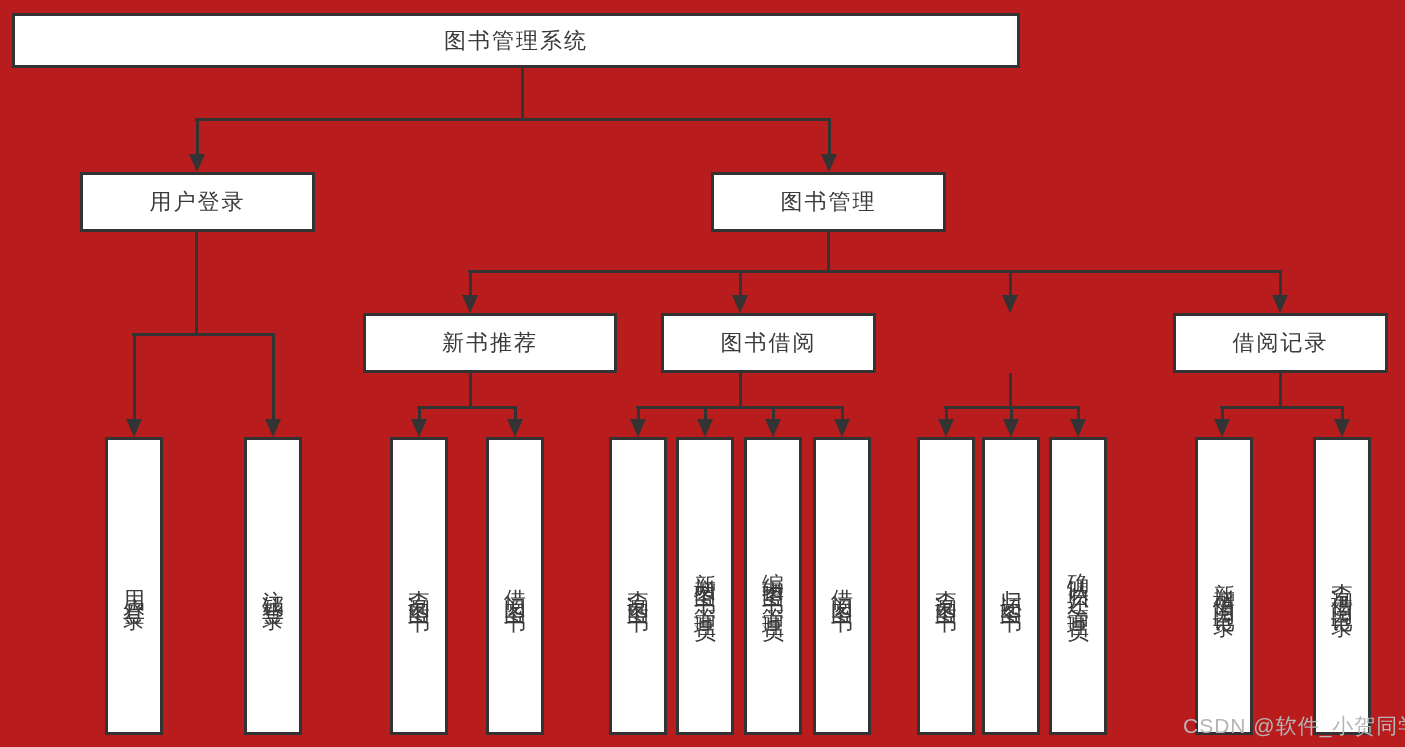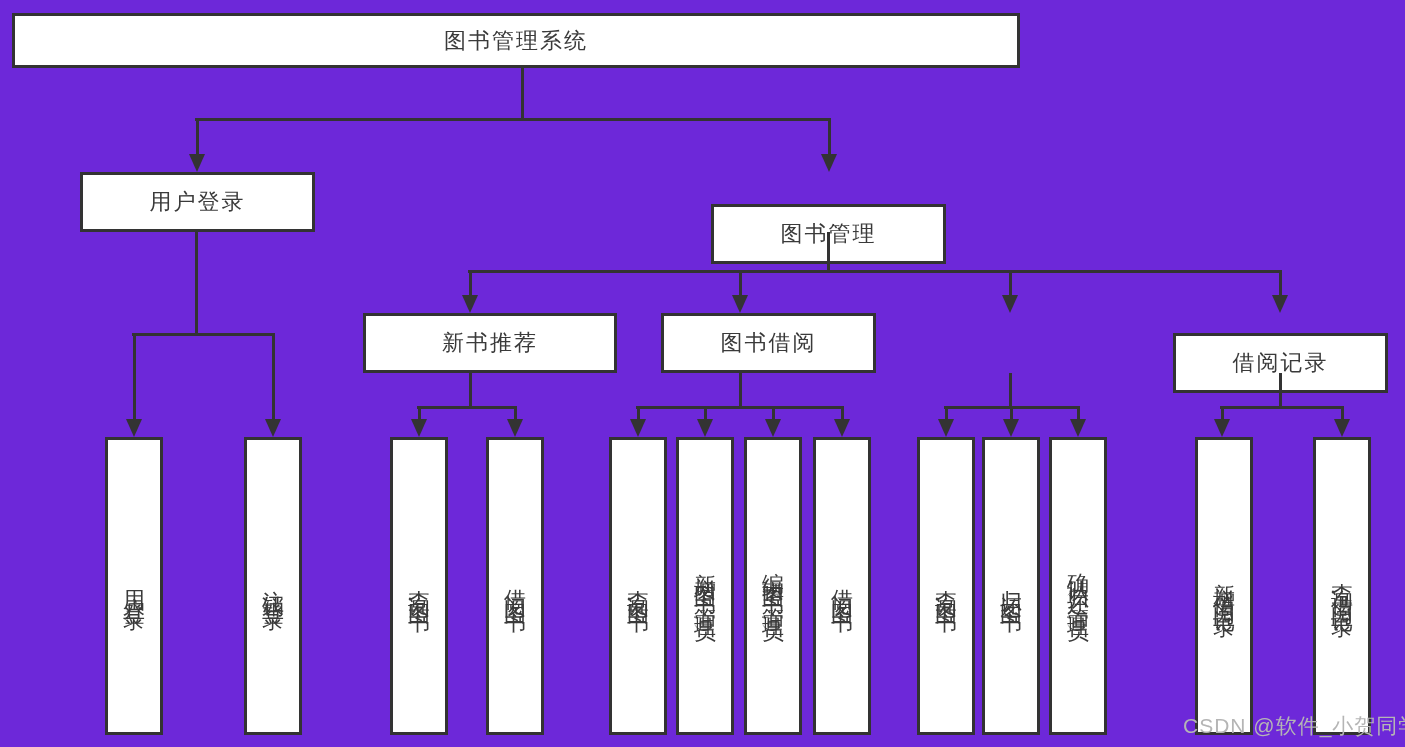--- a/index.html
+++ b/index.html
@@ -1,17 +1,17 @@
 <!DOCTYPE html>
 <html><head>
 <meta charset="utf-8">
 <style>
   html,body{margin:0;padding:0;background:#ffffff;}
   body{font-family:"Liberation Sans","DejaVu Sans",sans-serif;}
-  .canvas{position:relative;width:1405px;height:747px;background:#6d28d9;overflow:hidden;}
+  .canvas{position:relative;width:1405px;height:747px;background:#b91c1c;overflow:hidden;}
 
   
   .node{
     position:absolute;box-sizing:border-box;
     border:3px solid #333333;background:#ffffff;
     display:flex;align-items:center;justify-content:center;
     color:#3a3a3a;font-size:22px;letter-spacing:2px;
   }
   .vnode{
     position:absolute;box-sizing:border-box;
@@ -46,21 +46,21 @@
   <div class="arrow" style="left:189px;top:119px;height:53px;">
       <span class="shaft"></span>
       <span class="head"></span>
     </div>
   <div class="arrow" style="left:821px;top:119px;height:53px;">
       <span class="shaft"></span>
       <span class="head"></span>
     </div>
 
   <div class="node" style="left:80px;top:172px;width:235px;height:60px;">用户登录</div>
-  <div class="node" style="left:711px;top:172px;width:235px;height:60px;margin-top:32px;">图书管理</div>
+  <div class="node" style="left:711px;top:172px;width:235px;height:60px;">图书管理</div>
 
   <div class="line" style="left:195px;top:232px;width:3px;height:103px;"></div>
   <div class="line" style="left:132px;top:333px;width:143px;height:3px;"></div>
   <div class="arrow" style="left:126px;top:334px;height:103px;">
       <span class="shaft"></span>
       <span class="head"></span>
     </div>
   <div class="arrow" style="left:265px;top:334px;height:103px;">
       <span class="shaft"></span>
       <span class="head"></span>
@@ -80,21 +80,21 @@
       <span class="shaft"></span>
       <span class="head"></span>
     </div>
   <div class="arrow" style="left:1272px;top:271px;height:42px;">
       <span class="shaft"></span>
       <span class="head"></span>
     </div>
 
   <div class="node" style="left:363px;top:313px;width:254px;height:60px;">新书推荐</div>
   <div class="node" style="left:661px;top:313px;width:215px;height:60px;">图书借阅</div>
-  <div class="node" style="left:1173px;top:313px;width:215px;height:60px;margin-top:20px;">借阅记录</div>
+  <div class="node" style="left:1173px;top:313px;width:215px;height:60px;">借阅记录</div>
 
   <div class="line" style="left:469px;top:373px;width:3px;height:35px;"></div>
   <div class="line" style="left:417px;top:406px;width:100px;height:3px;"></div>
   <div class="arrow" style="left:411px;top:407px;height:30px;">
       <span class="shaft"></span>
       <span class="head"></span>
     </div>
   <div class="arrow" style="left:507px;top:407px;height:30px;">
       <span class="shaft"></span>
       <span class="head"></span>

